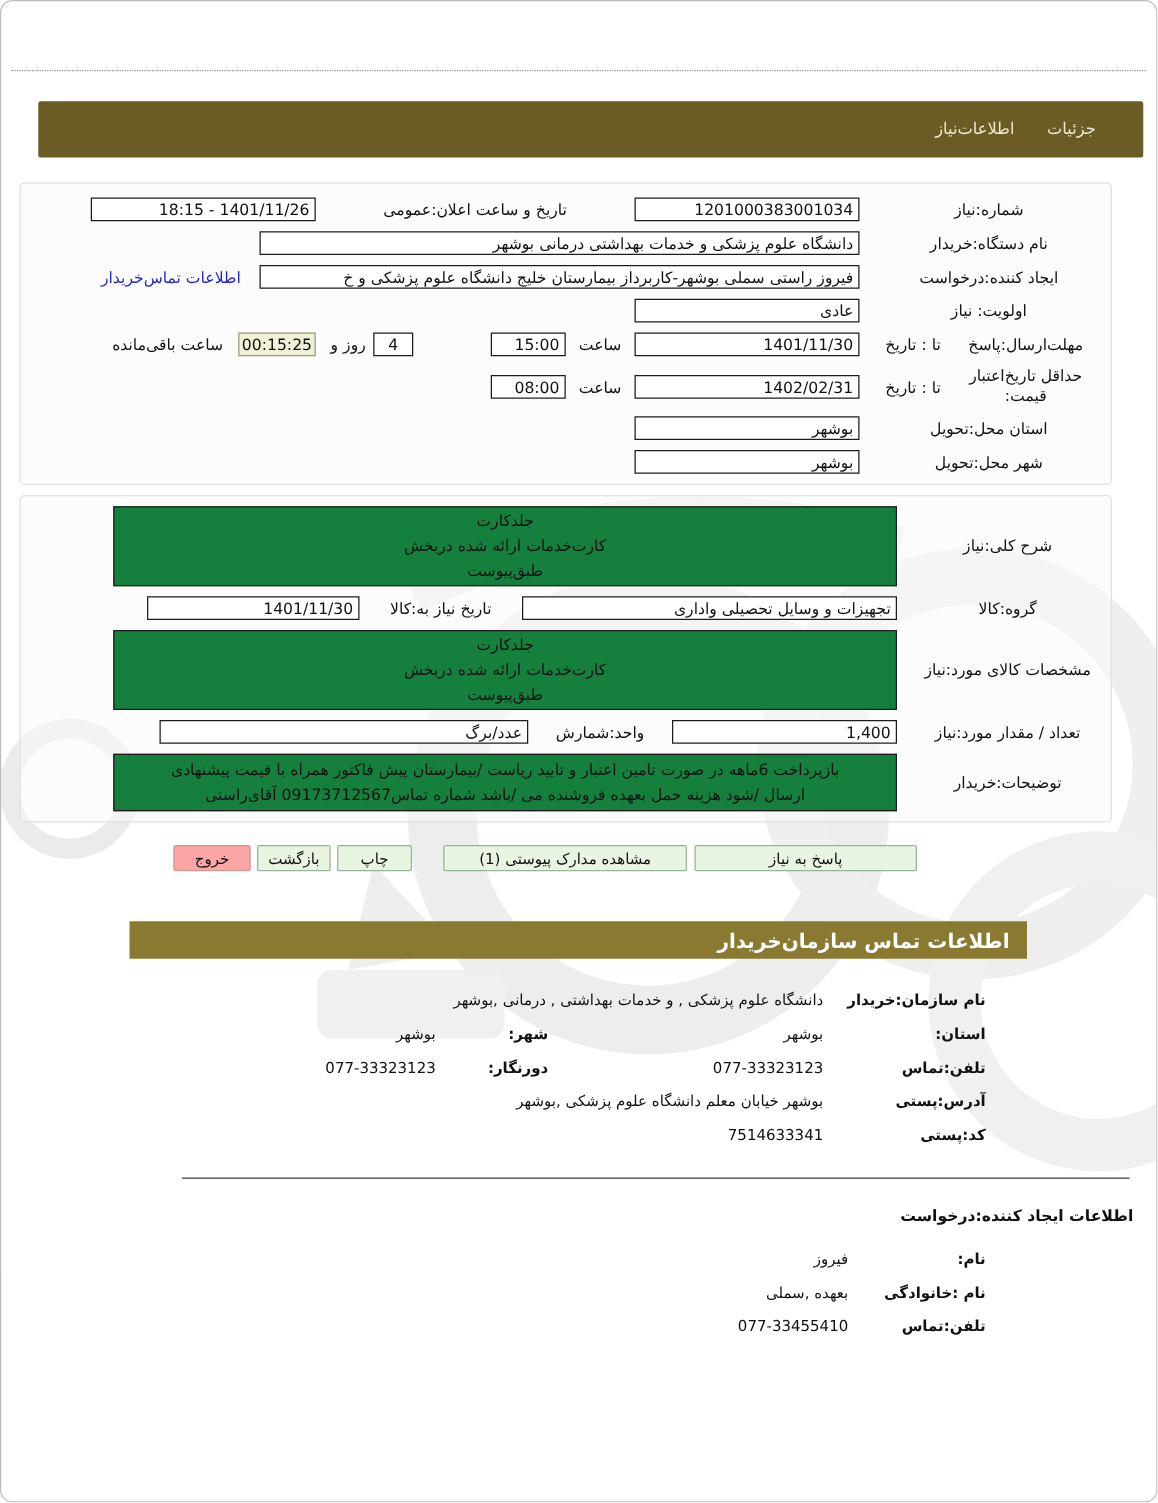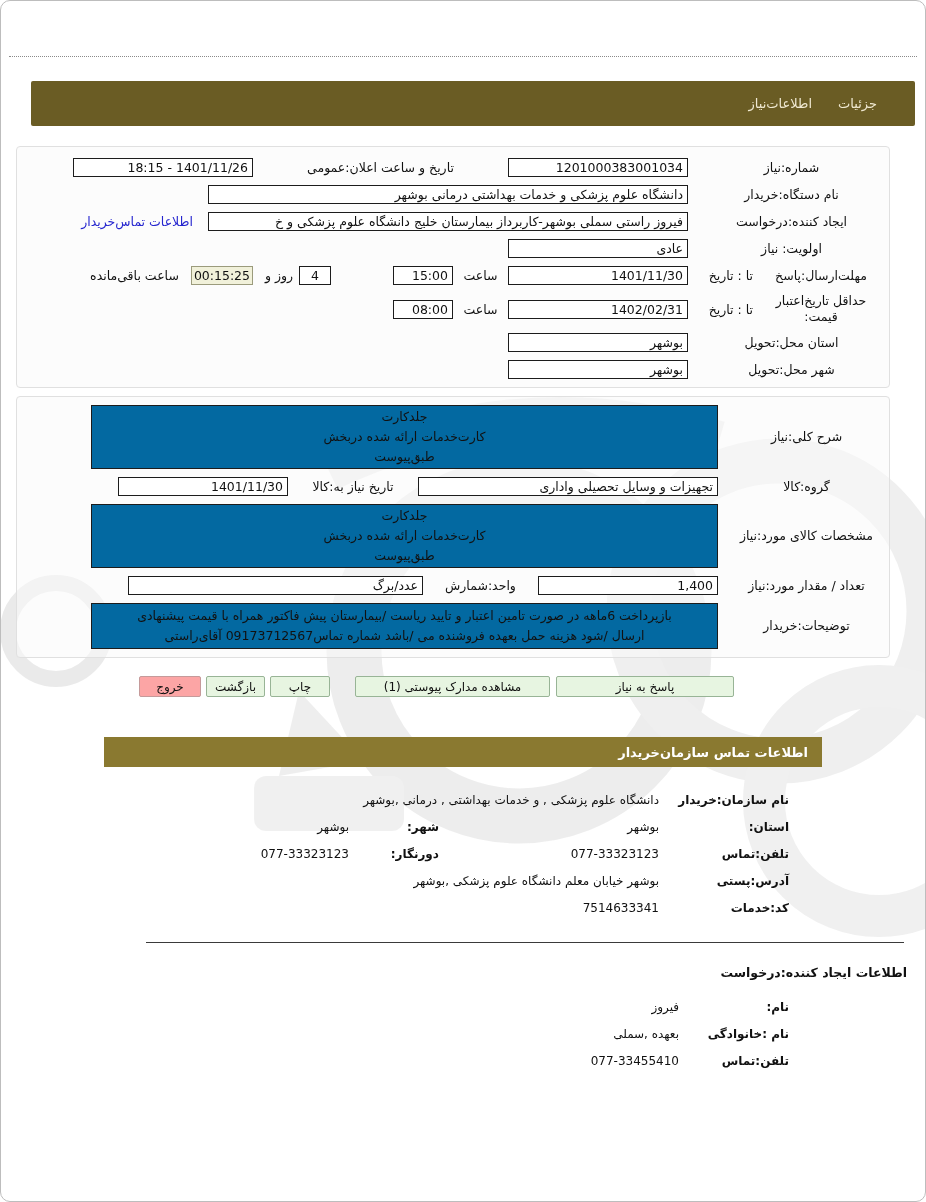--- a/index.html
+++ b/index.html
@@ -89,21 +89,21 @@
     text-align: center; padding: 1px 2px;
     margin: 0 6px;
   }
   .daysgap { margin-right: 62px; }
   .daysword { margin: 0 6px; }
   .remaining { margin-right: 6px; }
 
   .link { color: #2525cf; margin-right: 15px; cursor: pointer; white-space: nowrap; }
 
   .ta {
-    background: #0369a1;
+    background: #15803d;
     border: 1px solid #1c1c1c;
     width: 627px;
     text-align: center;
     line-height: 20px;
     white-space: pre-line;
     padding: 1px 6px;
   }
   .ta3 { height: 64px; }
   .ta2 { height: 46px; padding-top: 2px; }
 
@@ -143,21 +143,21 @@
   .bar2 {
     margin: 40px 103px 0 103px;
     height: 30px;
     background: #8a7930;
     color: #fff;
     font-weight: bold;
     display: flex;
     align-items: center;
     justify-content: flex-start;
     padding-right: 14px;
-    font-size: 13px;
+    font-size: 16px;
   }
   .contact {
     margin: 26px 103px 0 120px;
     padding-right: 33px;
   }
   .crow { display: flex; align-items: baseline; margin-bottom: 12px; line-height: 15px; font-size: 12px; }
   .clabel { font-weight: bold; text-align: right; }
   .cl130 { width: 130px; }
   .cpair1 { width: 350px; display: flex; align-items: baseline; }
   .cl90 { width: 90px; font-weight: bold; text-align: right; }
@@ -339,21 +339,21 @@
         <div class="cl90">دورنگار:</div>
         <div class="cval ltr">077-33323123</div>
       </div>
 
       <div class="crow">
         <div class="clabel cl130">آدرس:پستی</div>
         <div class="cval">بوشهر خیابان معلم دانشگاه علوم پزشکی ,بوشهر</div>
       </div>
 
       <div class="crow">
-        <div class="clabel cl130">کد:خدمات</div>
+        <div class="clabel cl130">کد:پستی</div>
         <div class="cval ltr">7514633341</div>
       </div>
 
     </div>
 
     <div class="section-divider"></div>
 
     <div class="creator-title">اطلاعات ایجاد کننده:درخواست</div>
 
     <div class="creator-rows">

